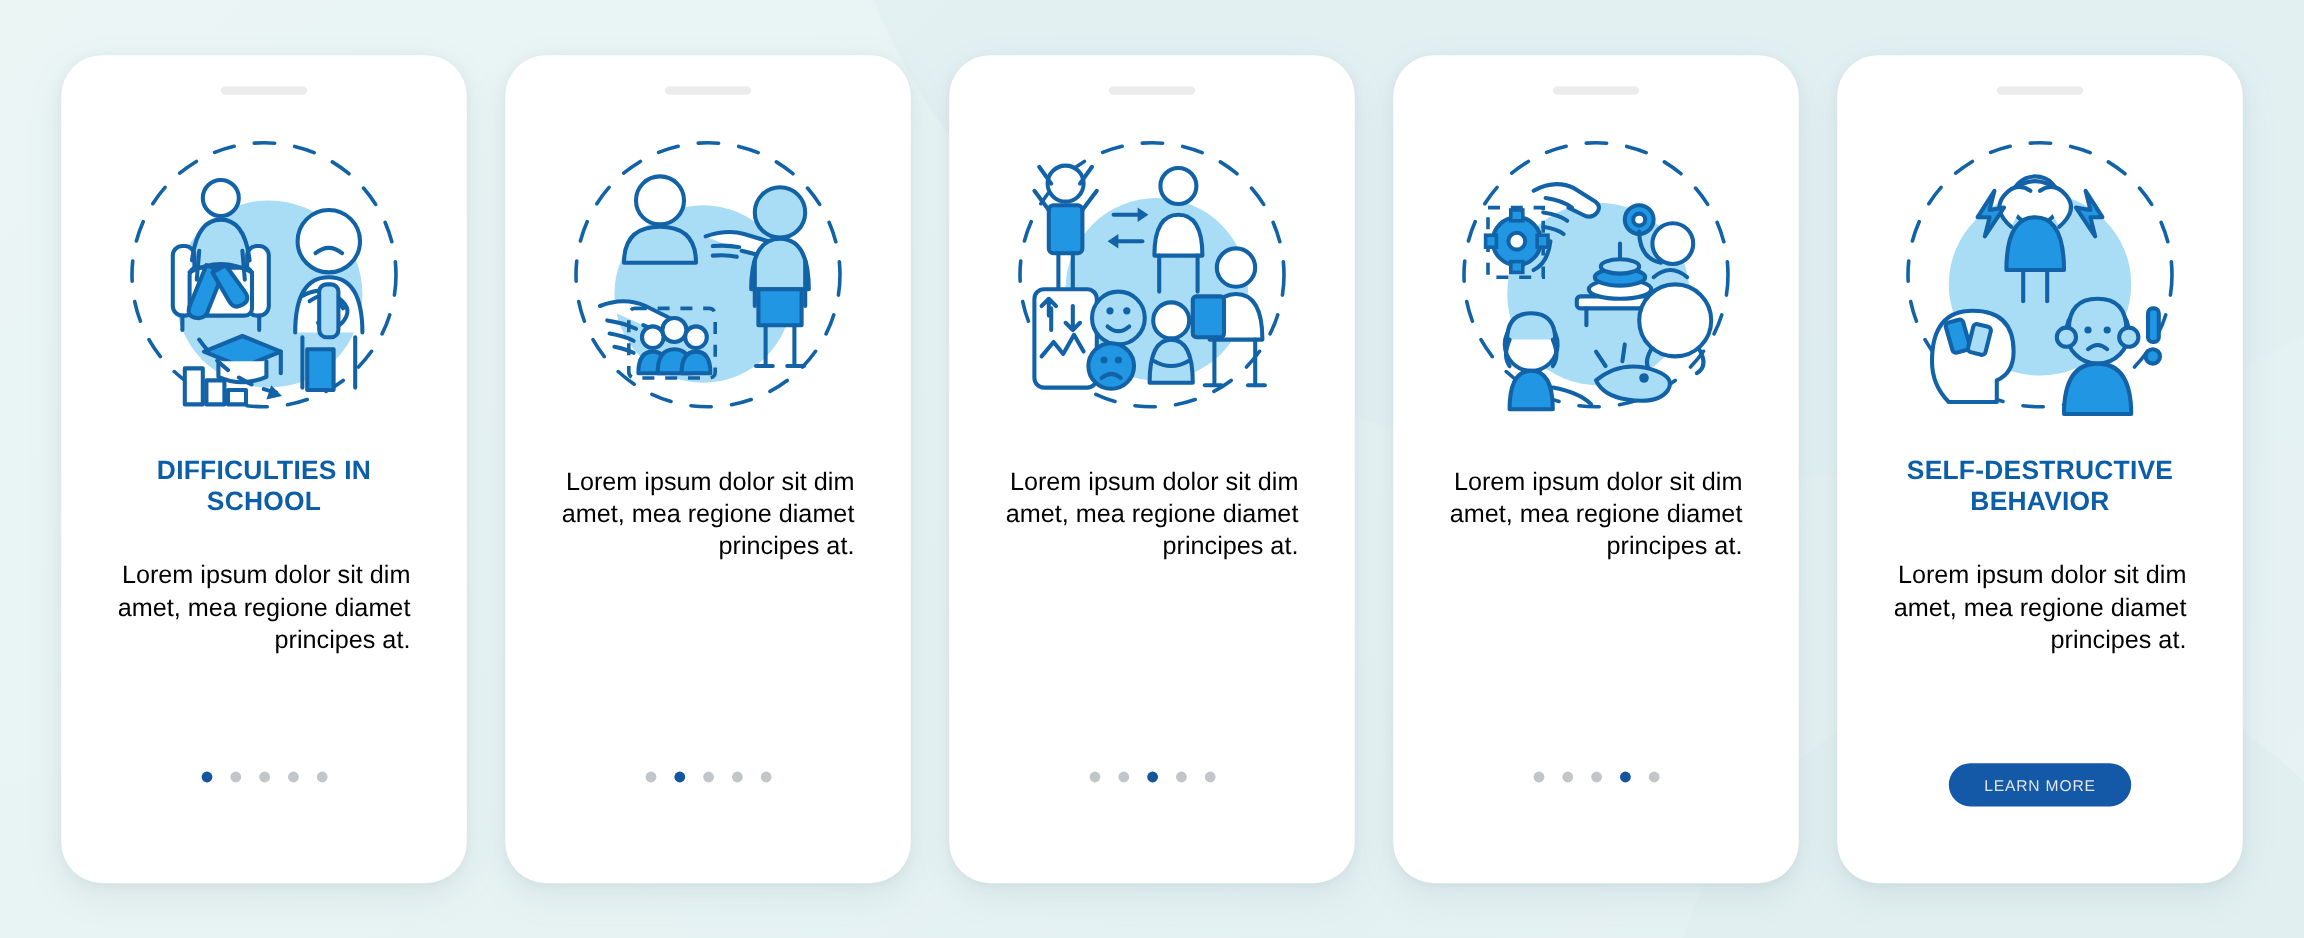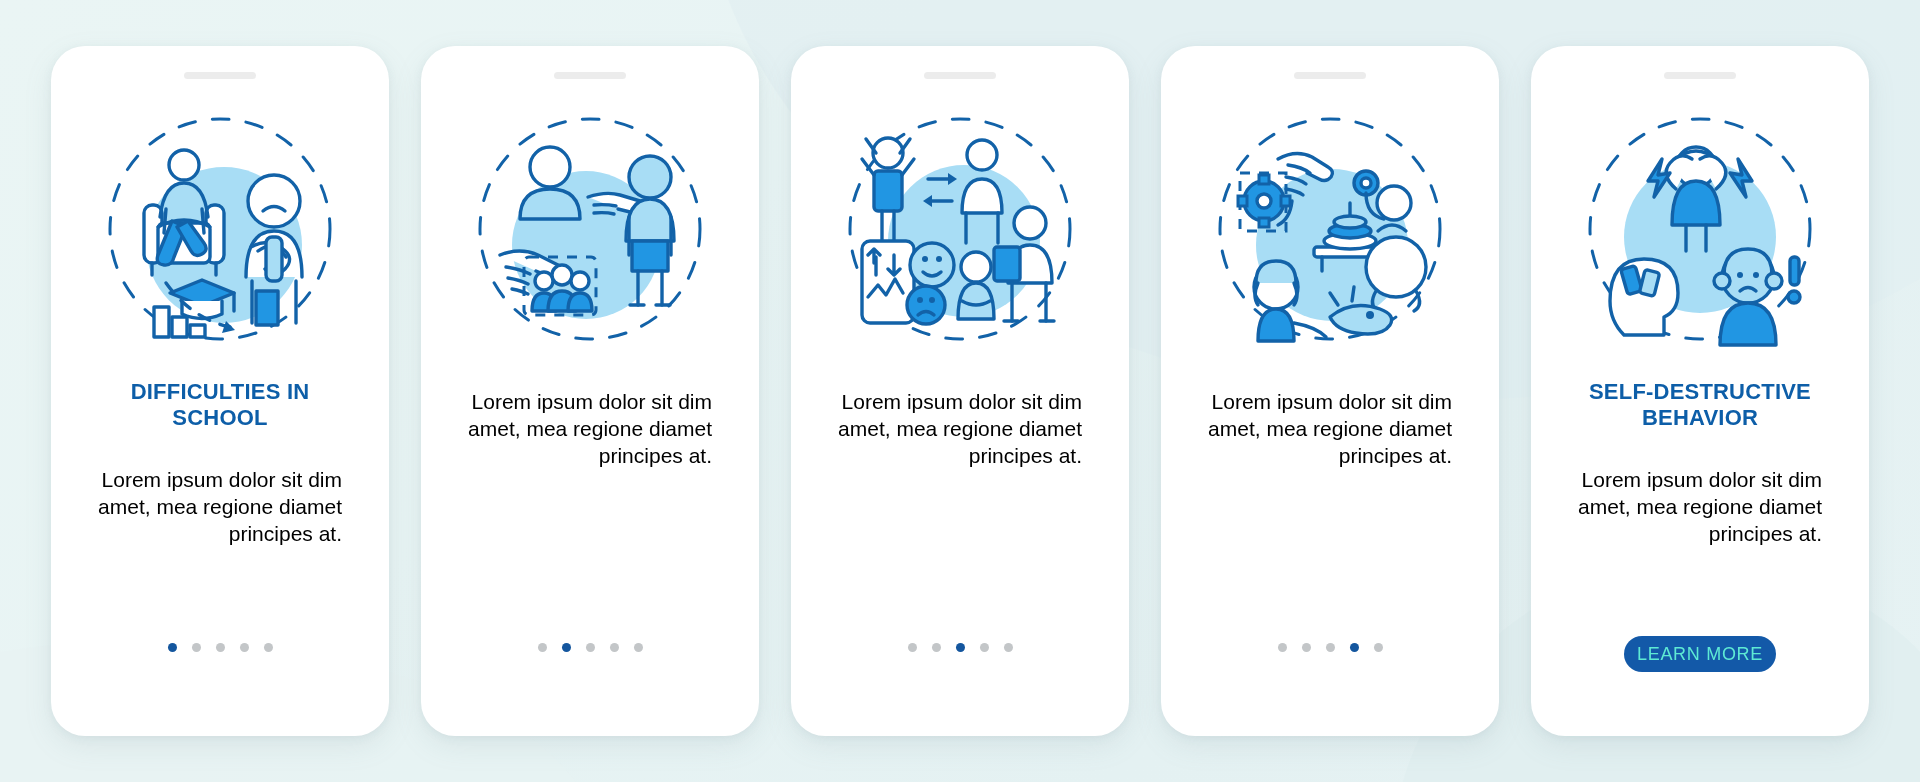--- a/index.html
+++ b/index.html
@@ -123,22 +123,22 @@
   }
   .dot.active { background: #14569e; }
 
   .learn-more {
     margin-top: auto;
     margin-bottom: 64px;
     width: 152px;
     height: 36px;
     border-radius: 18px;
     background: #1359a8;
-    color: #5eead4;
-    font-size: 18px;
+    color: #e5e5e5;
+    font-size: 13px;
     letter-spacing: .7px;
     display: flex;
     align-items: center;
     justify-content: center;
     border: none;
     cursor: pointer;
     font-family: "Liberation Sans", sans-serif;
   }
 </style>
 </head>

